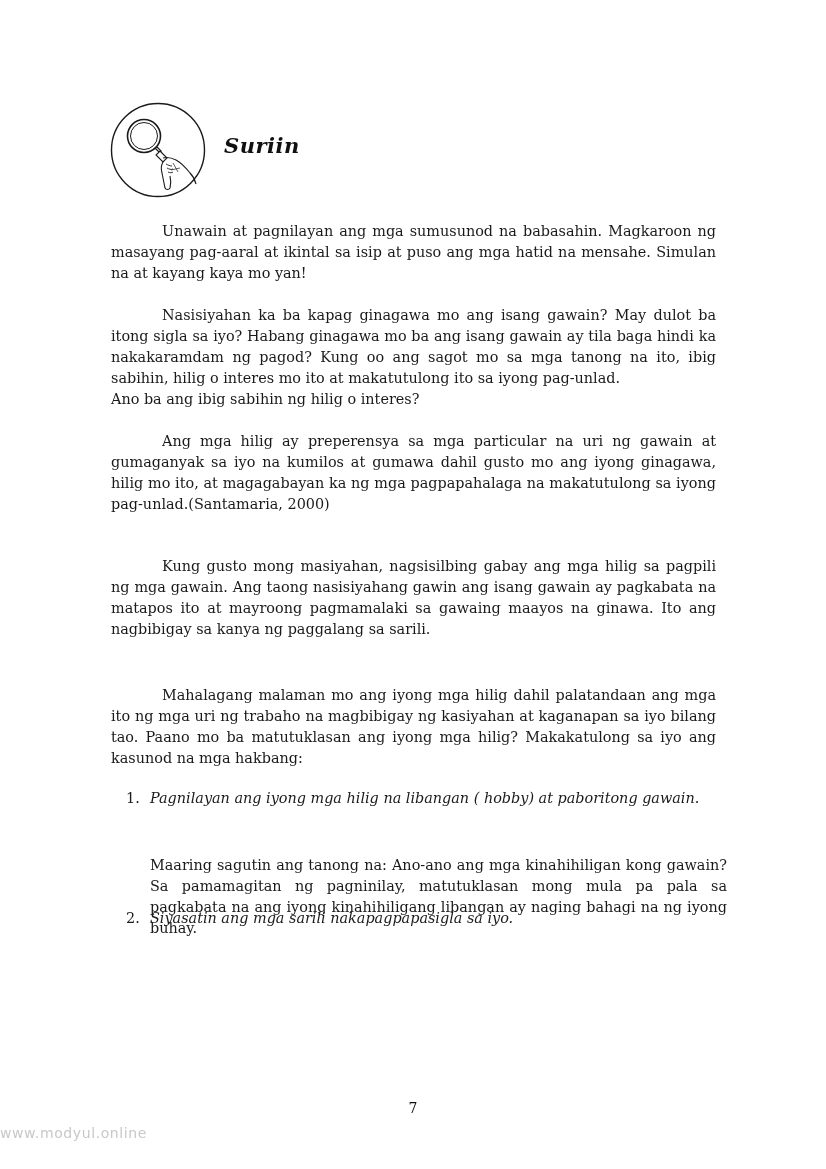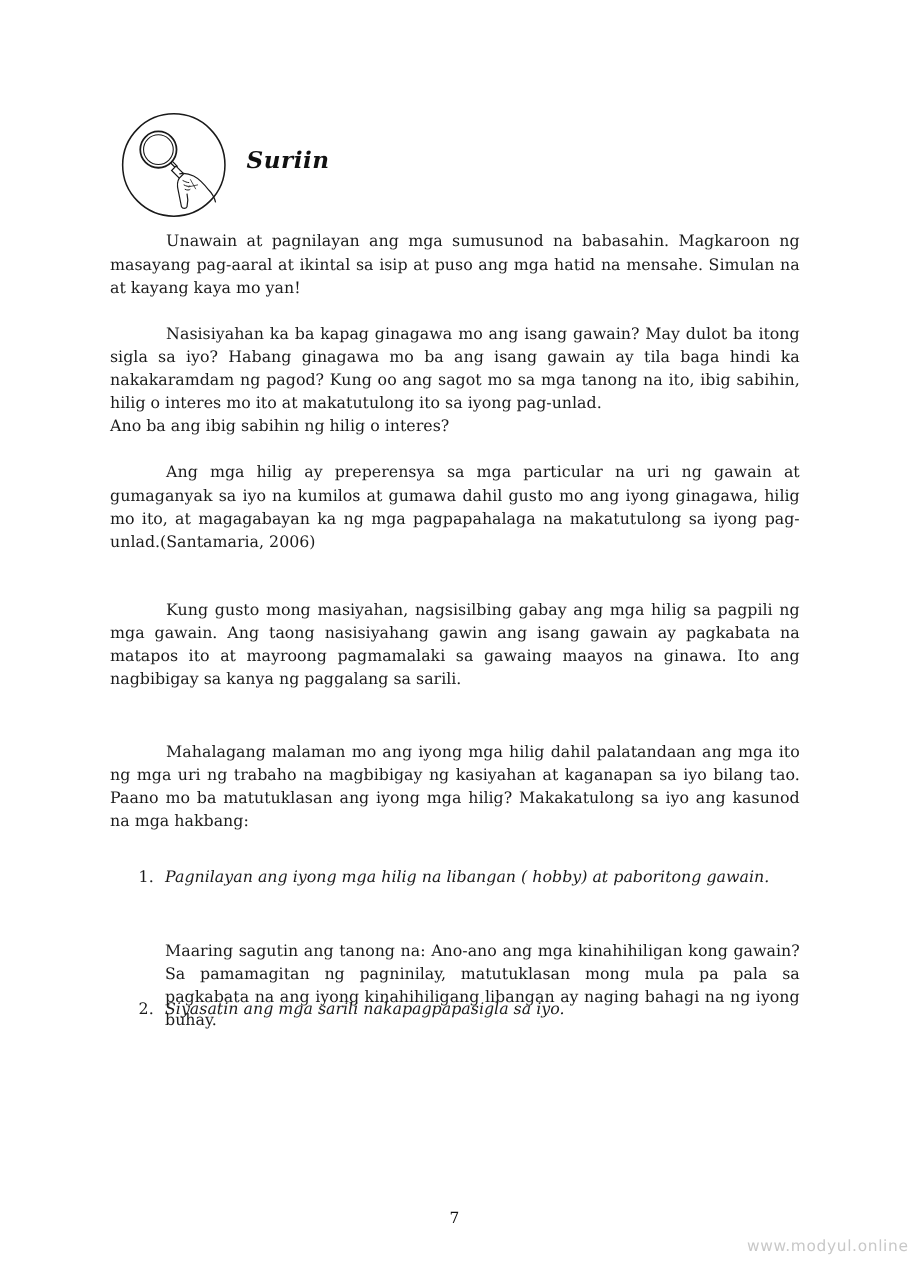--- a/index.html
+++ b/index.html
@@ -13,21 +13,21 @@
     position: absolute; left: 224px; top: 133px;
     font-family: "DejaVu Serif", serif; font-weight: bold; font-style: italic;
     font-size: 21px; letter-spacing: 0.5px; color: #111;
   }
 
   .body-text {
     position: absolute; left: 100px; width: 627px;
     font-family: "DejaVu Serif", serif; font-size: 14.4px; line-height: 21px;
     text-align: justify; color: #1a1a1a;
   }
-  .para { margin: 0; text-align: justify; }
+  .para { margin: 11px; text-align: justify; }
   .indent { text-indent: 51px; }
 
   #p1 { top: 210px; }
   #p2 { top: 294px; }
   #p3 { top: 378px; }
   #p4 { top: 420px; }
   #p5 { top: 545px; }
   #p6 { top: 674px; }
 
   .list { position: absolute; left: 100px; width: 627px; font-family: "DejaVu Serif", serif; font-size: 14.4px; line-height: 21px; color: #1a1a1a; }
@@ -36,21 +36,21 @@
   .li { position: relative; padding-left: 50px; }
   .li-num { position: absolute; left: 26px; top: 0; }
   .li-title { font-style: italic; display: block; margin-top: 34px; }
   .li-body { display: block; text-align: justify; margin-top: 46px; }
 
   .page-num {
     position: absolute; left: 0; width: 826px; top: 1100px; text-align: center;
     font-family: "DejaVu Serif", serif; font-size: 14px; color: #111;
   }
   .watermark {
-    position: absolute; left: 0; width: 826px; top: 1125px; text-align: right;
+    position: absolute; left: 0; width: 826px; top: 1125px; text-align: left;
     font-family: "DejaVu Sans", sans-serif; font-size: 14px; color: #c8c8c8; letter-spacing: 0.6px;
   }
 </style>
 </head>
 <body>
 
 <div class="page">
 
   <div class="header">
     <div class="icon-wrap">
@@ -78,21 +78,21 @@
 
   <div class="body-text" id="p2">
     <p class="para indent">Nasisiyahan ka ba kapag ginagawa mo ang isang gawain? May dulot ba itong sigla sa iyo? Habang ginagawa mo ba ang isang gawain ay tila baga hindi ka nakakaramdam ng pagod? Kung oo ang sagot mo sa mga tanong na ito, ibig sabihin, hilig o interes mo ito at makatutulong ito sa iyong pag-unlad.</p>
   </div>
 
   <div class="body-text" id="p3">
     <p class="para">Ano ba ang ibig sabihin ng hilig o interes?</p>
   </div>
 
   <div class="body-text" id="p4">
-    <p class="para indent">Ang mga hilig ay preperensya sa mga particular na uri ng gawain at gumaganyak sa iyo na kumilos at gumawa dahil gusto mo ang iyong ginagawa, hilig mo ito, at magagabayan ka ng mga pagpapahalaga na makatutulong sa iyong pag-unlad.(Santamaria, 2006)</p>
+    <p class="para indent">Ang mga hilig ay preperensya sa mga particular na uri ng gawain at gumaganyak sa iyo na kumilos at gumawa dahil gusto mo ang iyong ginagawa, hilig mo ito, at magagabayan ka ng mga pagpapahalaga na makatutulong sa iyong pag-unlad.(Santamaria, 2000)</p>
   </div>
 
   <div class="body-text" id="p5">
     <p class="para indent">Kung gusto mong masiyahan, nagsisilbing gabay ang mga hilig sa pagpili ng mga gawain. Ang taong nasisiyahang gawin ang isang gawain ay pagkabata na matapos ito at mayroong pagmamalaki sa gawaing maayos na ginawa. Ito ang nagbibigay sa kanya ng paggalang sa sarili.</p>
   </div>
 
   <div class="body-text" id="p6">
     <p class="para indent">Mahalagang malaman mo ang iyong mga hilig dahil palatandaan ang mga ito ng mga uri ng trabaho na magbibigay ng kasiyahan at kaganapan sa iyo bilang tao. Paano mo ba matutuklasan ang iyong mga hilig? Makakatulong sa iyo ang kasunod na mga hakbang:</p>
   </div>
 

